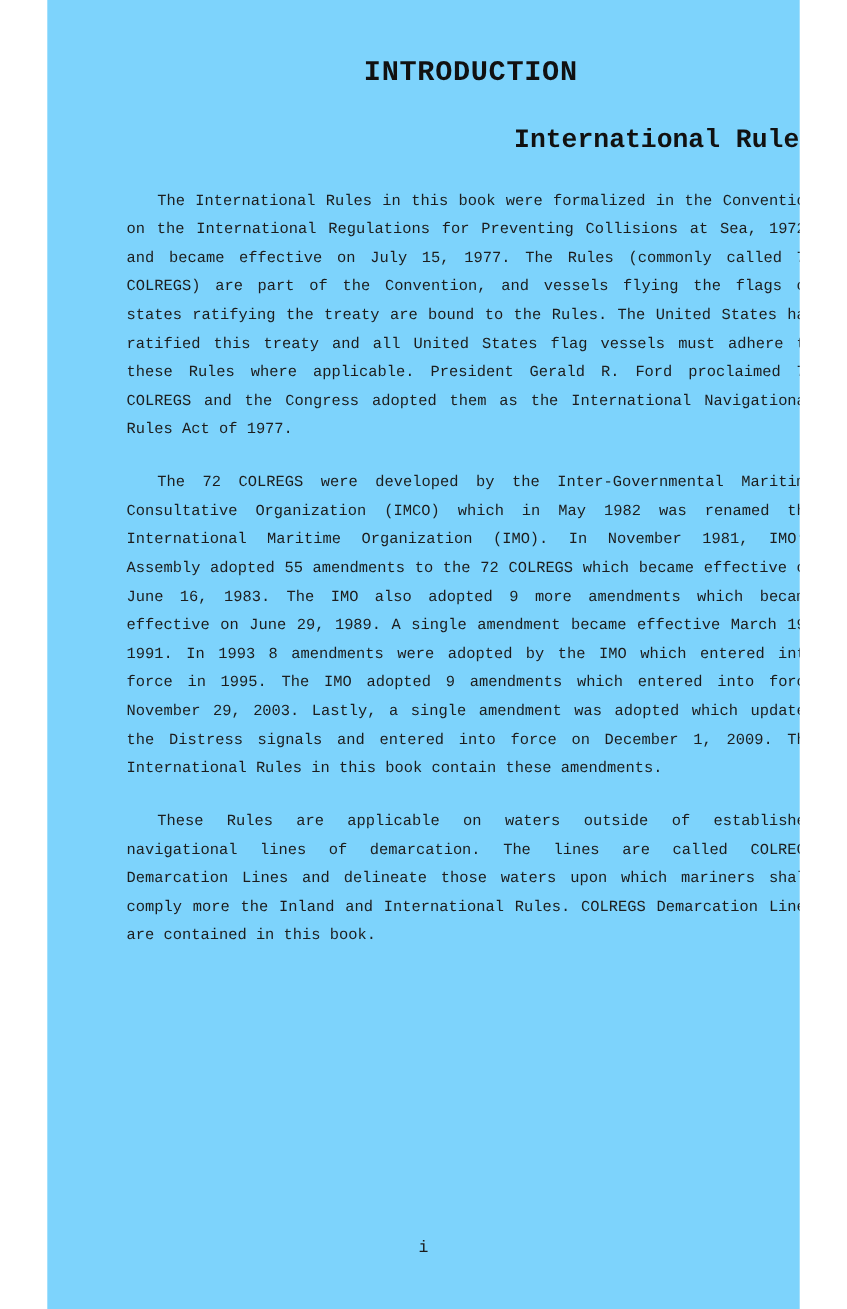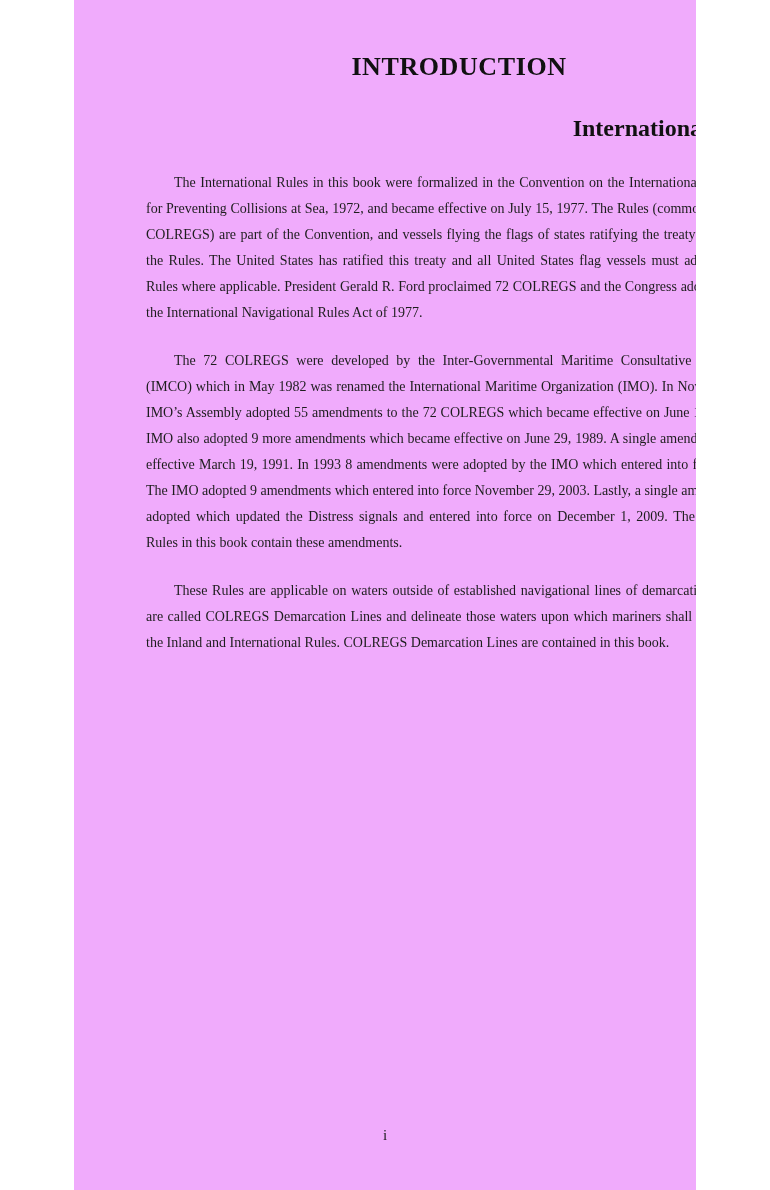--- a/index.html
+++ b/index.html
@@ -4,27 +4,27 @@
 <title>Introduction — International Rules</title>
 <style>
   html, body {
     margin: 0;
     padding: 0;
     background: #ffffff;
   }
 
   .page {
     position: relative;
-    width: 622px;
+    width: 684px;
     height: 1190px;
     margin: 0 auto;
-    background: #f0abfc;
+    background: #7dd3fc;
     box-sizing: border-box;
     overflow: hidden;
-    font-family: Liberation Serif, serif;
+    font-family: Liberation Mono, monospace;
     color: #1b1b1b;
     -webkit-font-smoothing: antialiased;
   }
 
   .content {
     position: absolute;
     left: 72px;
     top: 0;
     width: 626px;
   }

